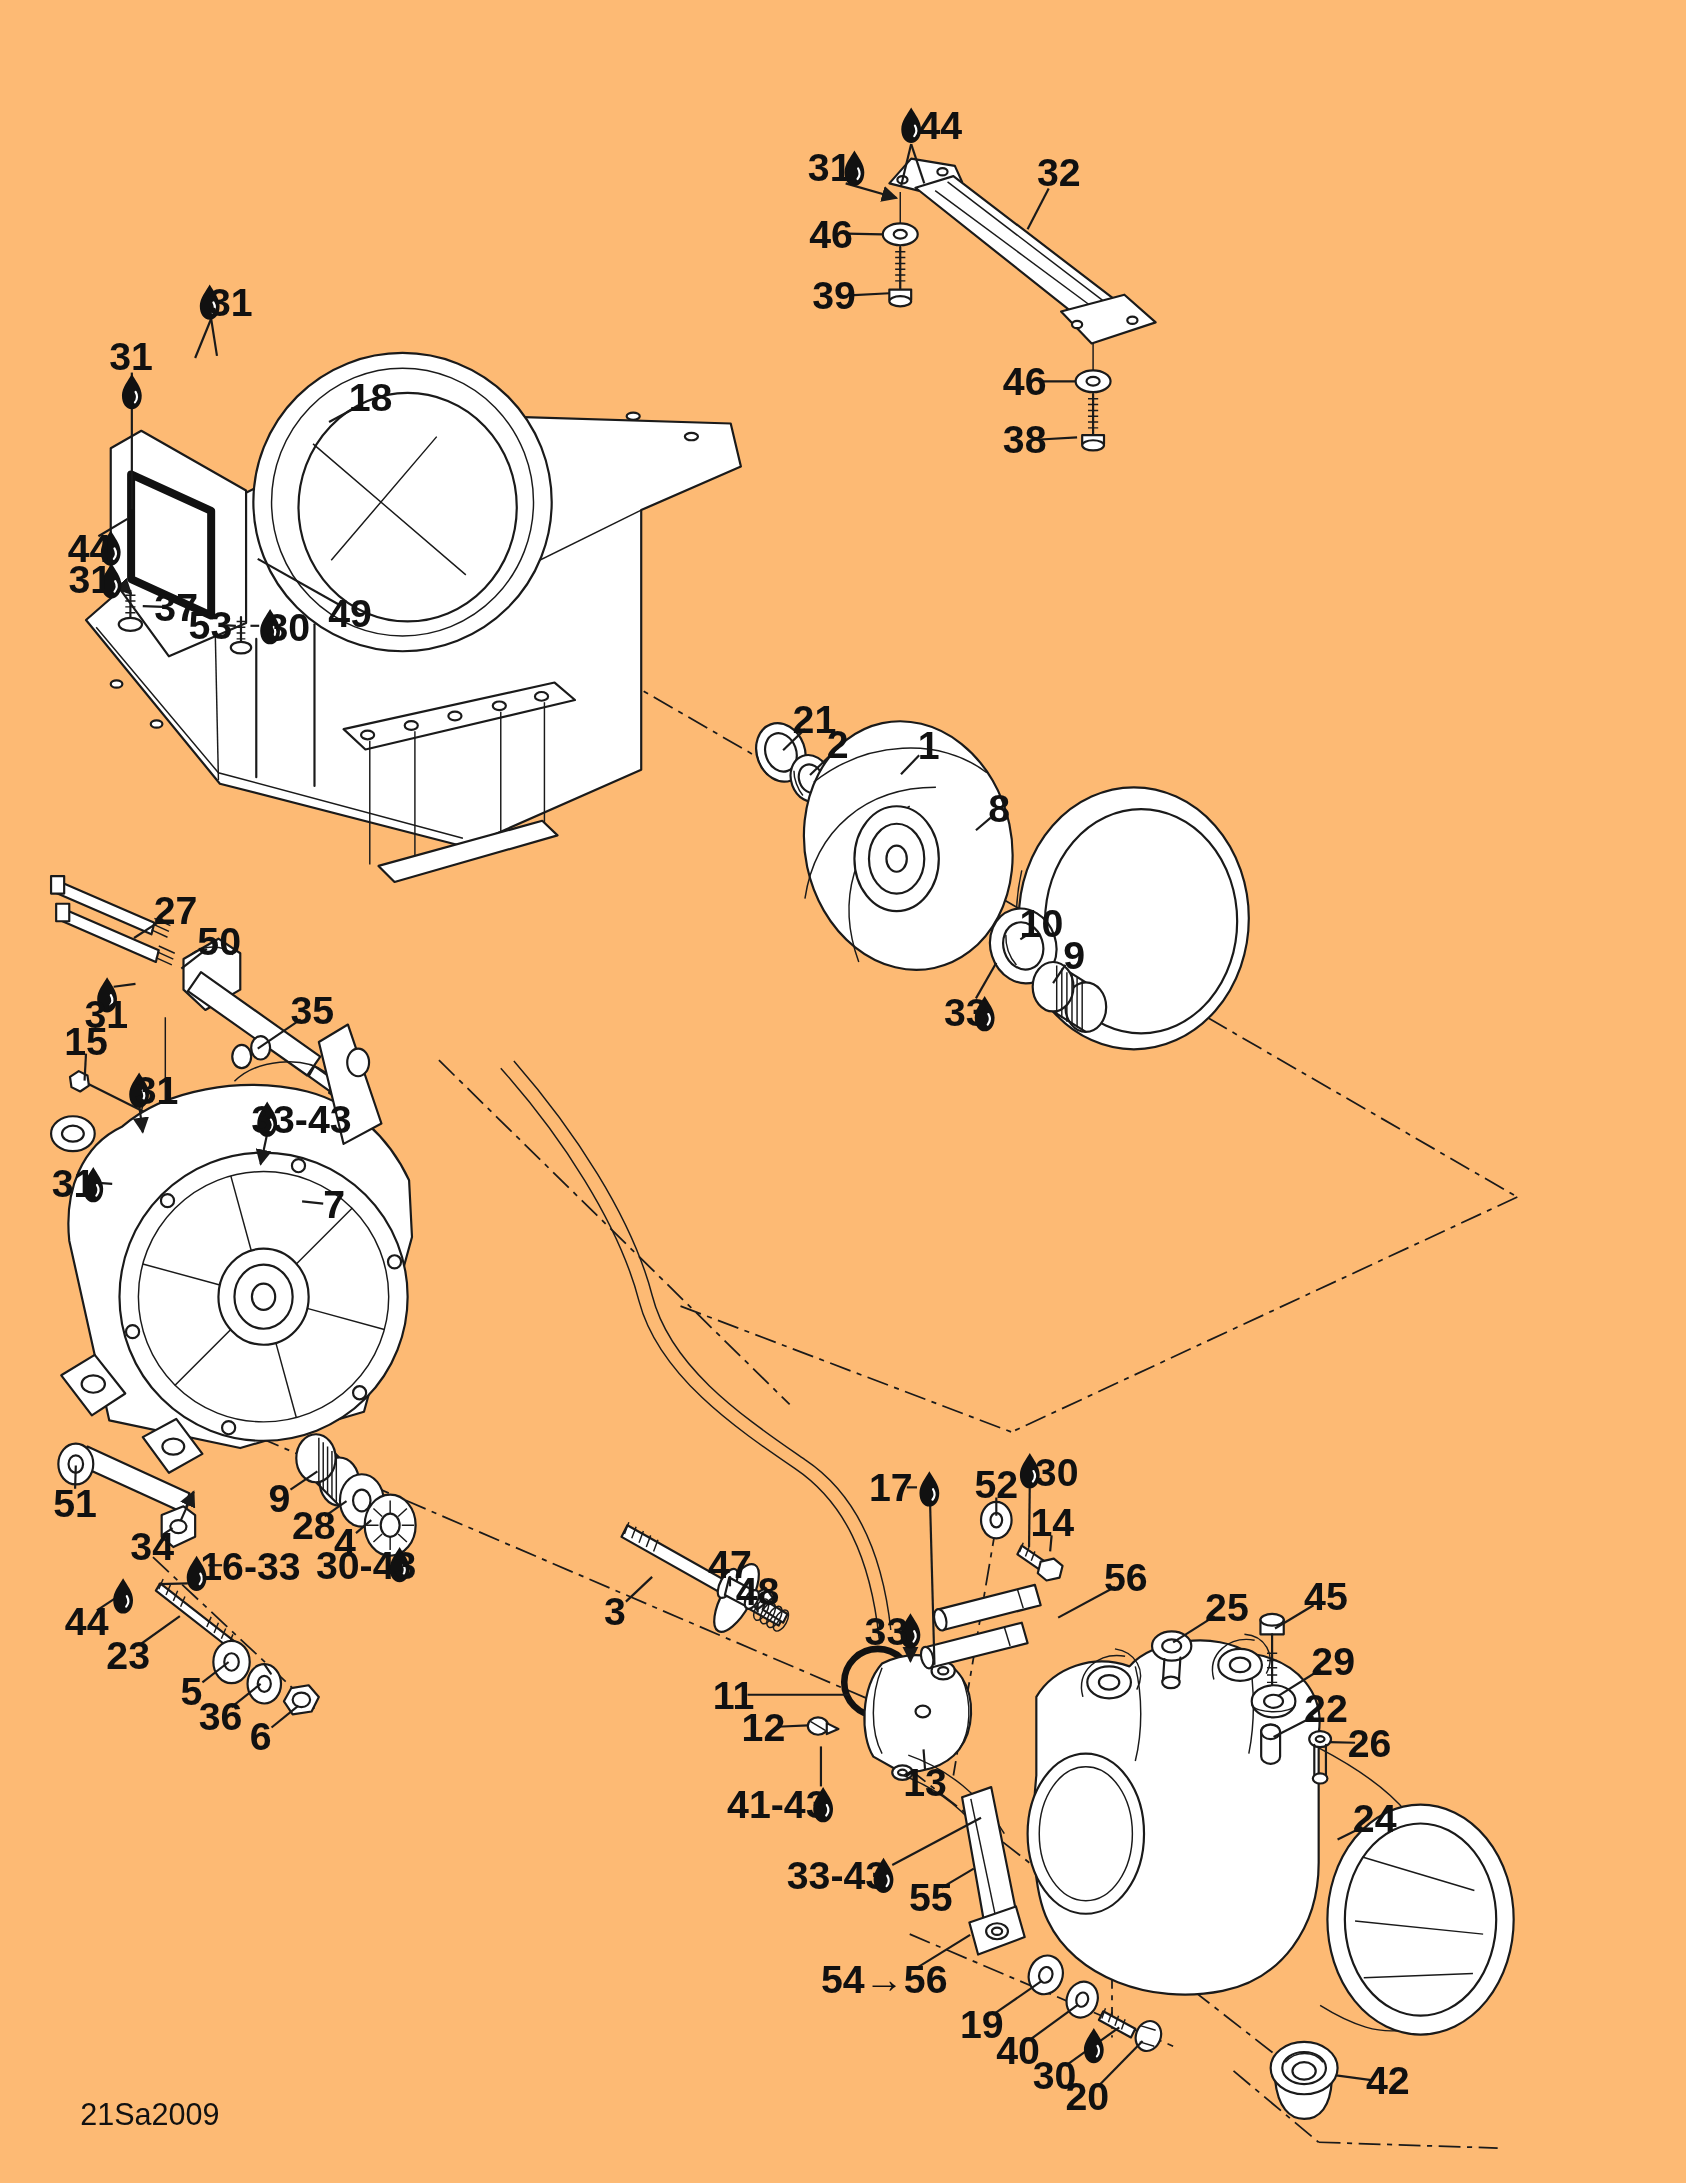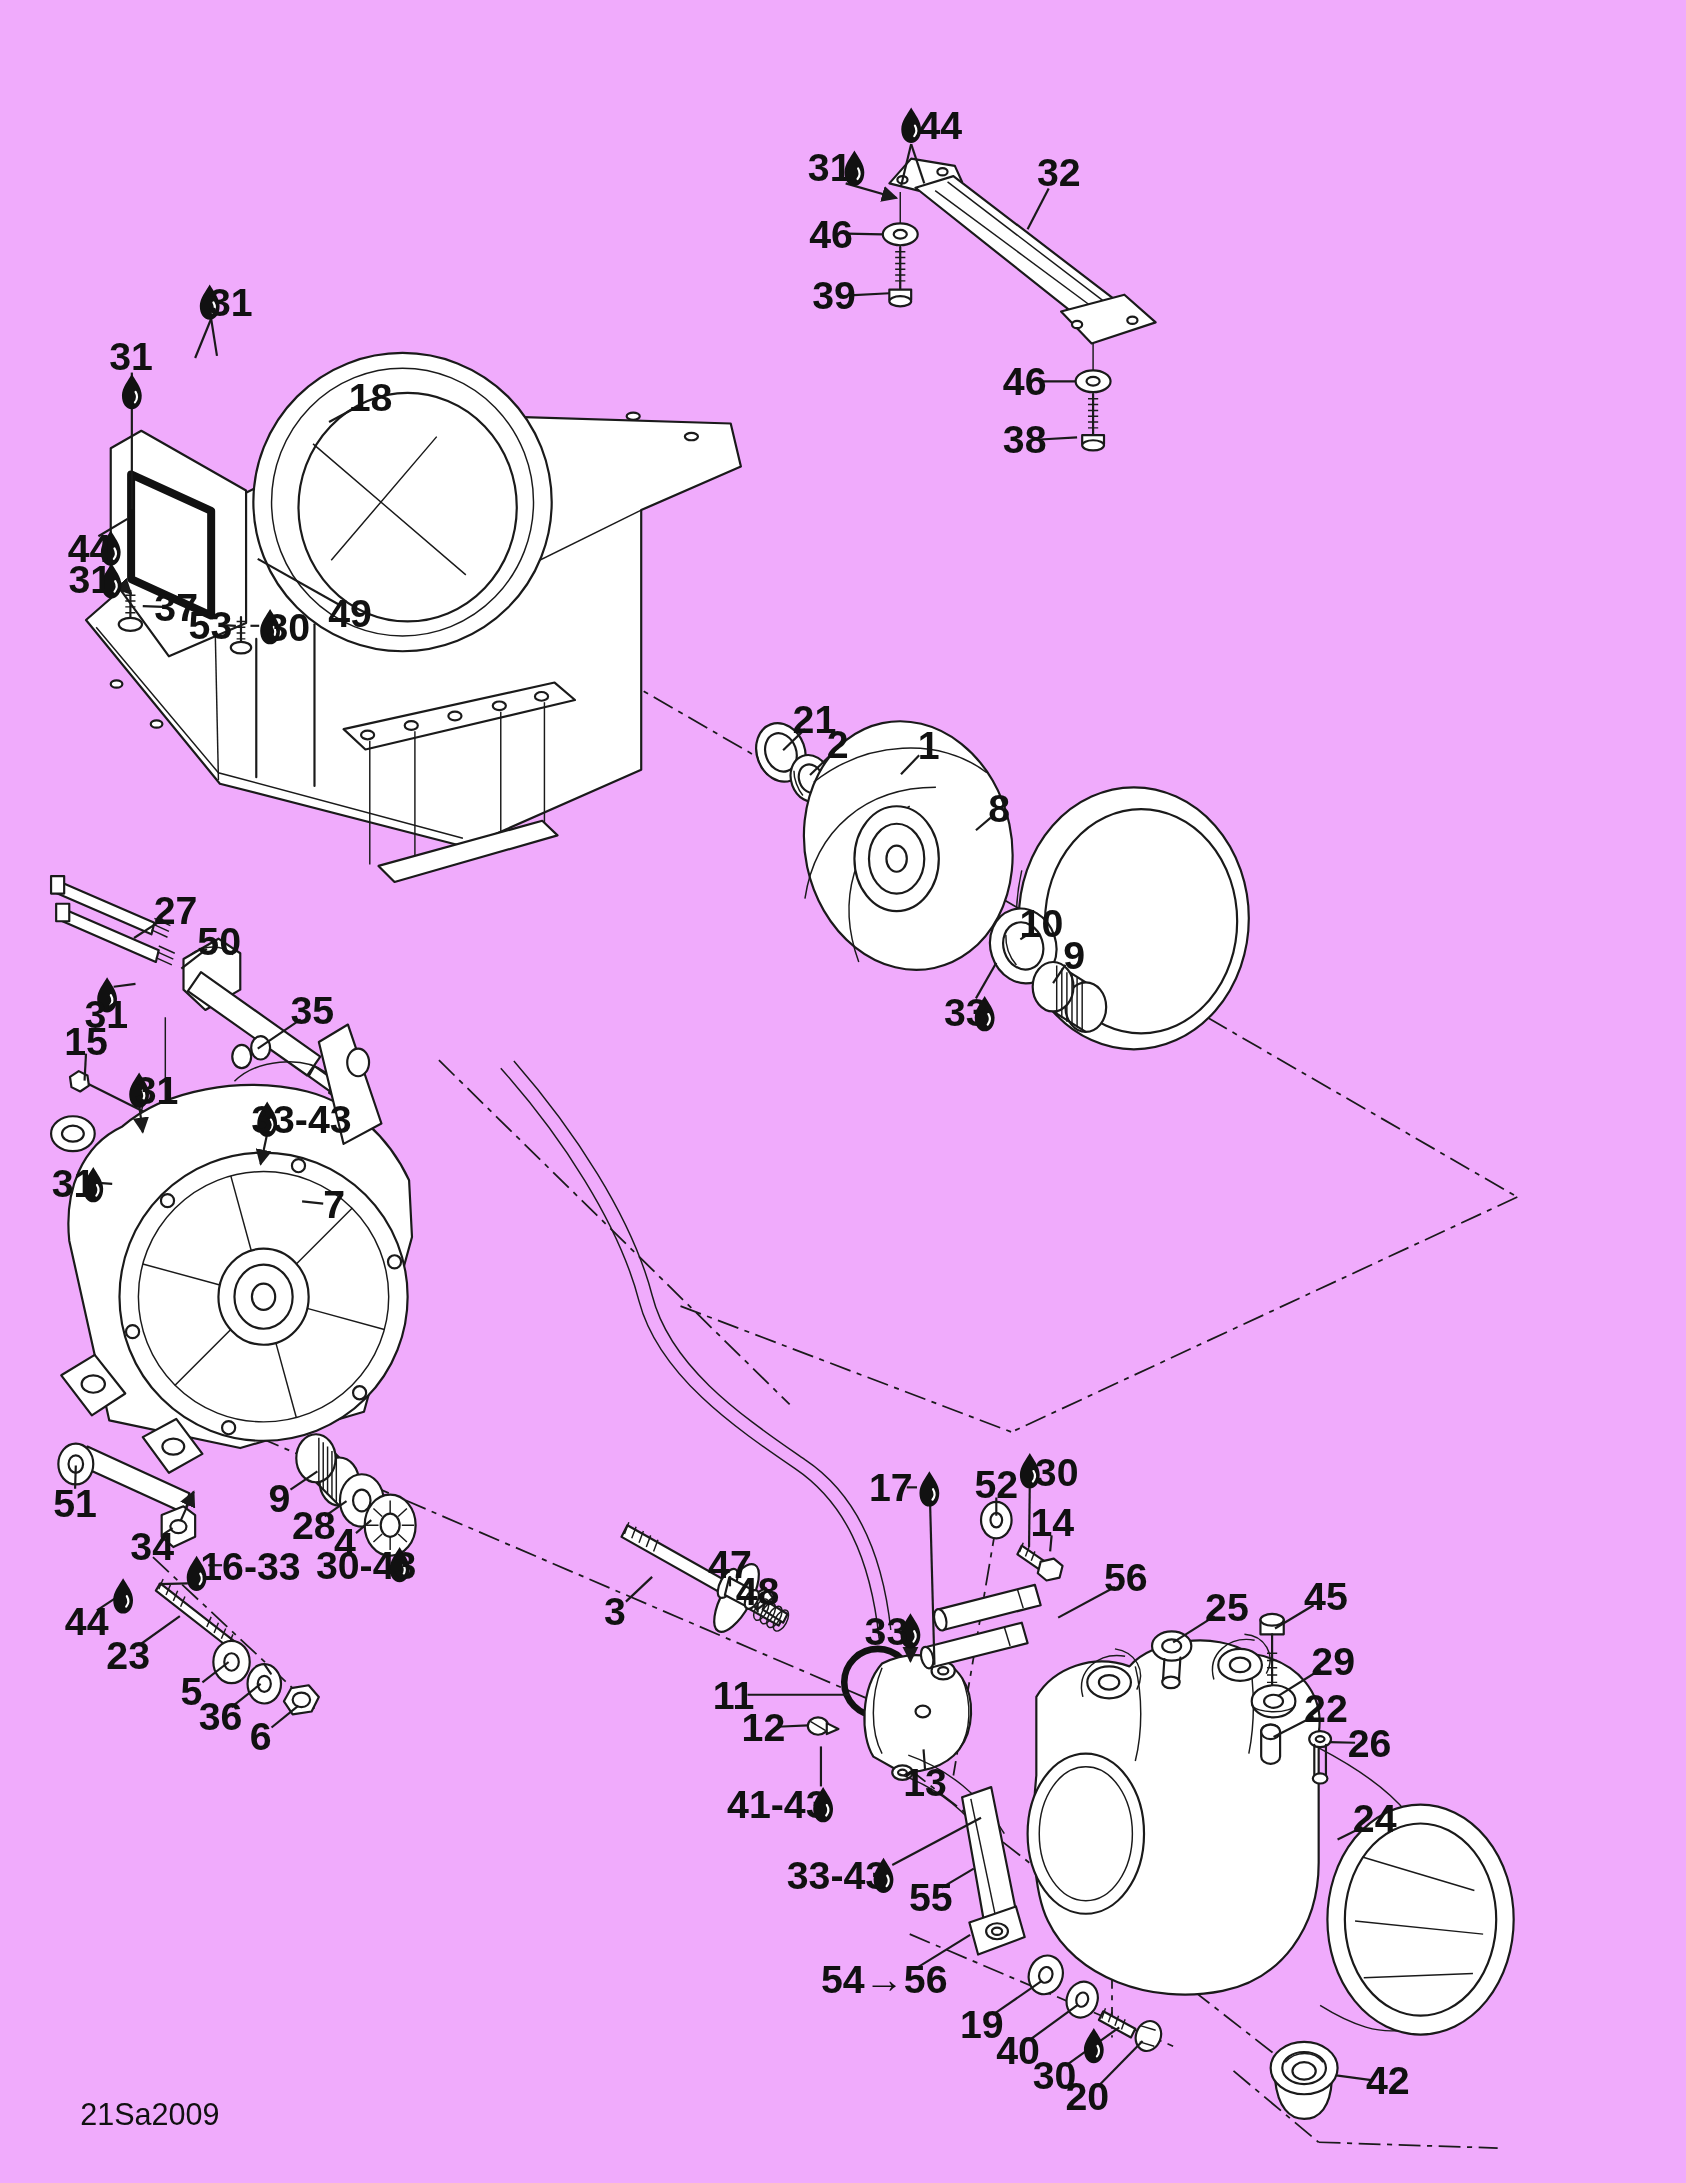--- a/index.html
+++ b/index.html
@@ -1,16 +1,16 @@
 <!DOCTYPE html>
 <html style="font-size:11.6px"><head>
 <meta charset="utf-8">
 <style>
   html,body{margin:0;padding:0;background:#fff;}
-  .page{position:relative;width:1687px;height:2183px;background:#f0abfc;overflow:hidden;}
+  .page{position:relative;width:1687px;height:2183px;background:#fdba74;overflow:hidden;}
   svg{display:block;width:1687px;height:2183px;}
   .ln{stroke:#1a1a1a;stroke-width:3;fill:none;stroke-linecap:round;stroke-linejoin:round;}
   .fw{stroke:#1a1a1a;stroke-width:3;fill:#fff;stroke-linejoin:round;}
   .thin{stroke:#1a1a1a;stroke-width:2;fill:none;}
   .dash{stroke:#1a1a1a;stroke-width:2.4;fill:none;stroke-dasharray:30 9 7 9;}
   .bold{stroke:#111;stroke-width:9;fill:none;}
   .leader{stroke:#1a1a1a;stroke-width:3;}
   .callout{font:bold 54px "Liberation Sans", sans-serif;fill:#111;text-anchor:middle;dominant-baseline:central;}
   .code{font:42px "Liberation Sans", sans-serif;fill:#111;text-anchor:start;}
 </style>

